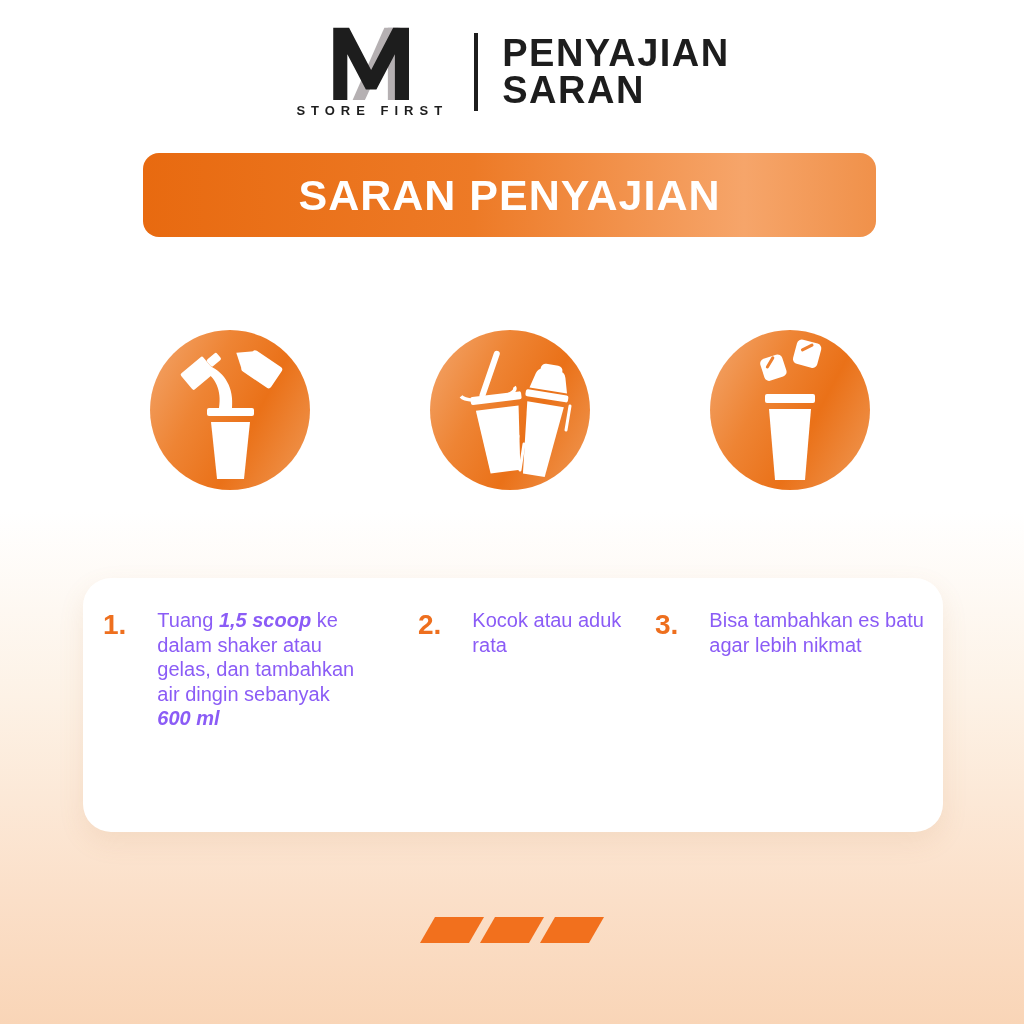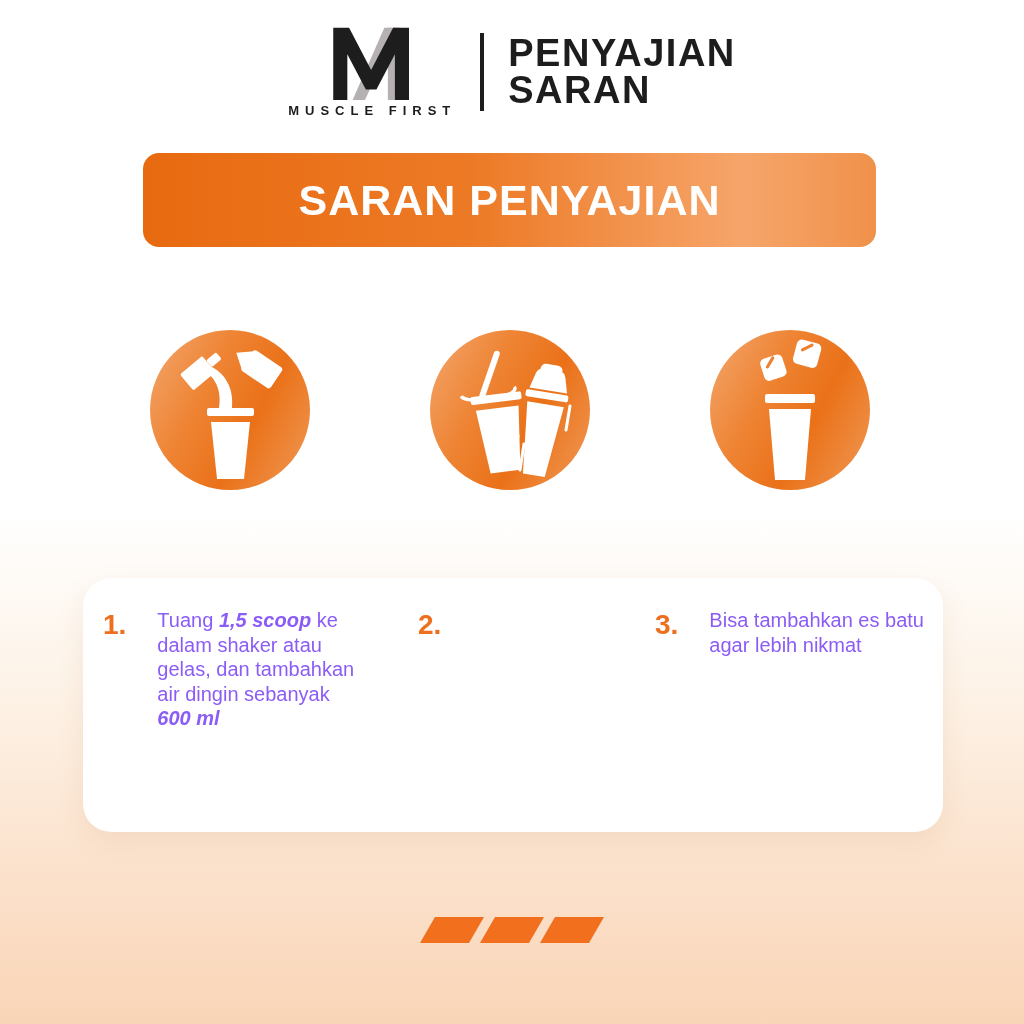--- a/index.html
+++ b/index.html
@@ -10,21 +10,21 @@
   }
   
   .header{position:absolute;top:26px;left:0;right:0;display:flex;justify-content:center;align-items:center;gap:24px;}
   .logo-block{display:flex;flex-direction:column;align-items:center;}
   .logo-m1{width:156px;height:74px;display:block;}
   .brand-label{font-size:13px;font-weight:bold;letter-spacing:6px;color:#1d1d1d;margin-top:3px;white-space:nowrap;}
   .header-divider{width:4px;height:78px;background:#1d1d1d;}
   .store-text{font-size:38px;font-weight:bold;color:#1d1d1d;line-height:0.97;letter-spacing:1.5px;}
   
   .banner{
-    position:absolute;left:143px;top:153px;width:733px;height:94px;border-radius:16px;
+    position:absolute;left:143px;top:153px;width:733px;height:84px;border-radius:16px;
     background:linear-gradient(90deg,#e86a10 0%,#ed7a26 45%,#f6a56a 82%,#f0914a 100%);
     display:flex;align-items:center;justify-content:center;
   }
   .banner-title{color:#ffffff;font-size:43px;font-weight:bold;letter-spacing:1px;}
   
   .icon-circle{
     position:absolute;top:330px;width:160px;height:160px;border-radius:50%;
     background:linear-gradient(118deg,#f3a76e 0%,#ee8434 35%,#ea7118 62%,#f09a57 100%);
   }
   .icon-circle svg{width:160px;height:160px;display:block;}
@@ -50,21 +50,21 @@
 
 <div class="header">
   <div class="logo-block">
     <svg class="logo-m1" viewBox="0 0 96 84">
 
       <polygon points="62,2 78,2 40,84 26,84" fill="#b5b0b2"></polygon>
       <polygon points="66,2 80,2 80,84 66,84" fill="#b5b0b2"></polygon>
 
       <polygon points="4,84 4,2 22,2 47,50 72,2 90,2 90,84 74,84 74,32 53,72 41,72 20,32 20,84" fill="#1d1d1d"></polygon>
     </svg>
-    <div class="brand-label">MUSCLE FIRST</div>
+    <div class="brand-label">STORE FIRST</div>
   </div>
   <div class="header-divider"></div>
   <div class="store-text">
     <div>PENYAJIAN</div>
     <div>SARAN</div>
   </div>
 </div>
 
 <div class="banner">
   <div class="banner-title">SARAN PENYAJIAN</div>
@@ -136,20 +136,21 @@
 
 <div class="card">
 
   <div class="step" id="step-1">
     <div class="step-num">1.</div>
     <div class="step-text"><span>Tuang </span><span class="em">1,5 scoop</span><span> ke dalam shaker atau gelas, dan tambahkan air dingin sebanyak </span><span class="em">600 ml</span></div>
   </div>
 
   <div class="step" id="step-2">
     <div class="step-num">2.</div>
+    <div class="step-text"><span>Kocok atau aduk rata</span></div>
   </div>
 
   <div class="step" id="step-3">
     <div class="step-num">3.</div>
     <div class="step-text"><span>Bisa tambahkan es batu agar lebih nikmat</span></div>
   </div>
 
 </div>
 
 <div class="marks">

